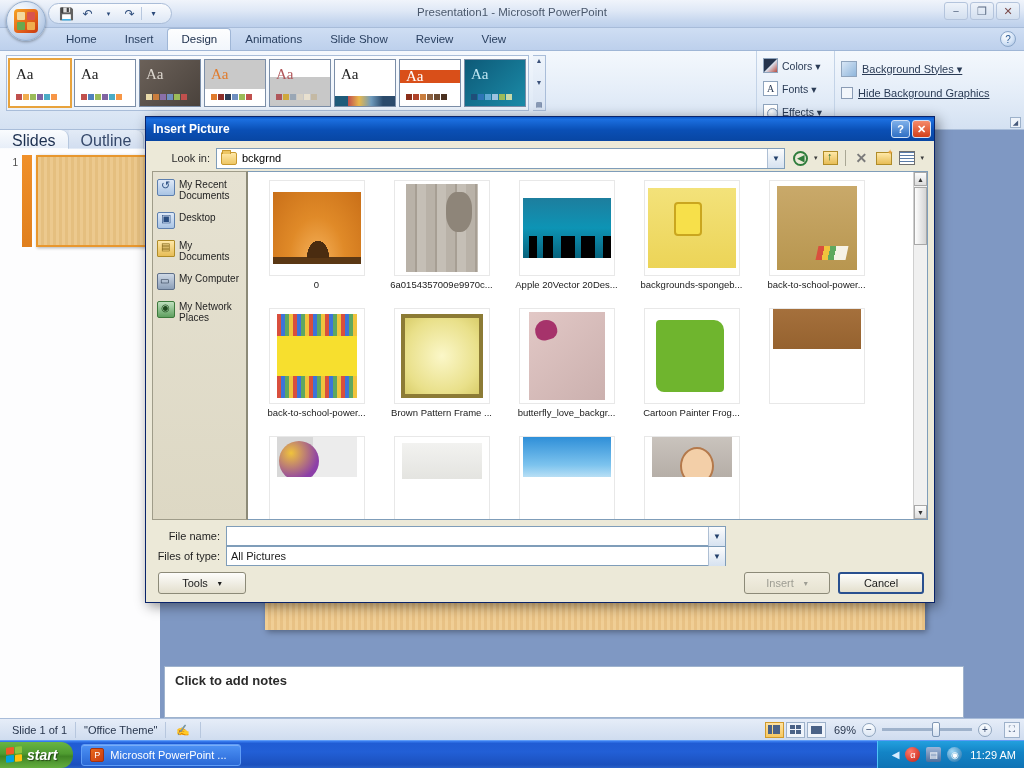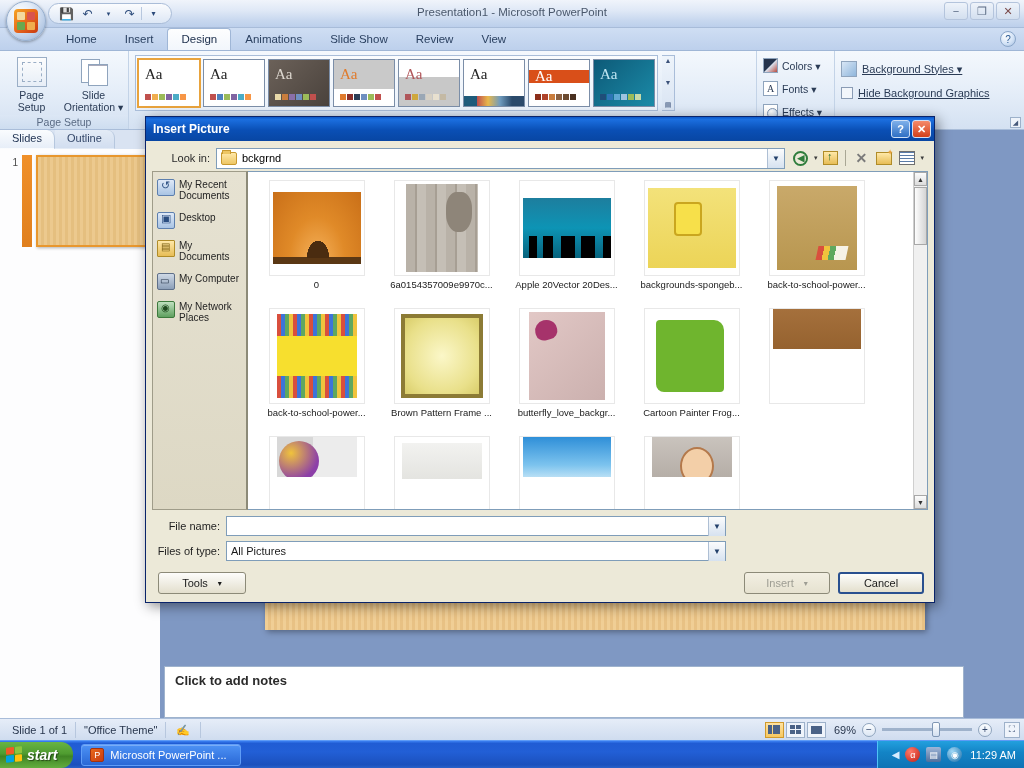--- a/index.html
+++ b/index.html
@@ -185,21 +185,21 @@
     position:absolute; right: 3px; bottom: 1px; width: 11px; height: 11px;
     border:1px solid #9db1ca; background:#eef3fa; font-size:7px; color:#46597a;
     display:flex;align-items:center;justify-content:center;
   }
 
   
   .workarea { flex: 1; display: flex; background: #7f98c3; position: relative; }
   .leftpane { width: 160px; background: #e9eef7; display:flex; flex-direction:column; }
   .pane-tabs { display:flex; height: 19px; background:#d9e3f2; }
   .pane-tab {
-    padding: 2px 12px; font-size: 11px; color:#1d3050;
+    padding: 2px 12px; font-size: 16px; color:#1d3050;
     background: linear-gradient(180deg,#fafcfe,#e7eef8);
     border-right: 1px solid #b6c7de; border-bottom: 1px solid transparent;
     border-radius: 0 8px 0 0;
   }
   .pane-tab.inactive { background: linear-gradient(180deg,#e3ebf6,#d2def0); color:#35486a;text-align:center; }
   .slide-list { flex: 1; background: #fdfdfe; padding: 6px 4px; }
   .slide-item { display: flex; gap: 4px; }
   .slide-num { width: 14px; font-size: 10px; color:#4a4a4a; text-align:right; padding-top:2px; }
   .slide-thumb {
     width: 120px; height: 92px; border: 2px solid #e8972e;
@@ -356,21 +356,21 @@
     position:absolute; right:0; top:0; width: 14px; bottom:0;
     background: #f0f0f0; border-left: 1px solid #cfcfcf;
     display:flex; flex-direction:column; justify-content:space-between;
   }
   .vs-btn { height: 14px; background: linear-gradient(180deg,#fcfcfc,#dcdcdc); border:1px solid #a8a8a8;
     display:flex;align-items:center;justify-content:center;font-size:7px;color:#333;}
   .vs-thumb { position:absolute; top:15px; left:0; width:13px; height: 58px;
     background: linear-gradient(90deg,#fdfdfd,#d4d4d4); border:1px solid #a8a8a8;}
 
   .dlg-fields { padding: 6px 8px 2px 8px; }
-  .field-row { display:flex; align-items:center; gap: 6px; margin-bottom: 5px; }
+  .field-row { display:flex; align-items:center; gap: 6px; }
   .field-label { width: 66px; text-align:right; font-size: 11px; color:#1f1f1f; }
   .field-combo {
     flex: 1; height: 20px; background:#fff; border:1px solid #7f9db9;
     display:flex; align-items:center; padding-left: 4px; font-size:11px; color:#1a1a1a;
     max-width: 500px;
   }
   .dlg-buttons { display:flex; align-items:center; padding: 4px 10px 8px 12px; }
   .btn {
     height: 22px; min-width: 86px; font-size: 11px; color:#1a1a1a;
     background: linear-gradient(180deg,#fdfdfb,#e3dfcd);
@@ -513,35 +513,20 @@
       <div class="tab active">Design</div>
       <div class="tab">Animations</div>
       <div class="tab">Slide Show</div>
       <div class="tab">Review</div>
       <div class="tab">View</div>
       <div class="help-btn">?</div>
     </div>
 
     <div class="ribbon">
 
-      <div class="rgroup" style="width:128px;">
-        <div class="rgroup-body">
-          <div class="bigbtn">
-            <div class="bigicon pgsetup"></div>
-            <span>Page</span>
-            <span>Setup</span>
-          </div>
-          <div class="bigbtn" style="width:62px;">
-            <div class="bigicon orient"></div>
-            <span>Slide</span>
-            <span>Orientation ▾</span>
-          </div>
-        </div>
-        <div class="rgroup-label">Page Setup</div>
-      </div>
 
       <div class="rgroup themes-group">
         <div class="rgroup-body">
           <div class="themes-gallery">
             <div class="theme-thumb selected">
               <span class="theme-aa">Aa</span>
               <span class="theme-swatches">
                 <i style="background:#c0504d"></i>
                   <i style="background:#f0ad4e"></i>
                   <i style="background:#9bbb59"></i>

